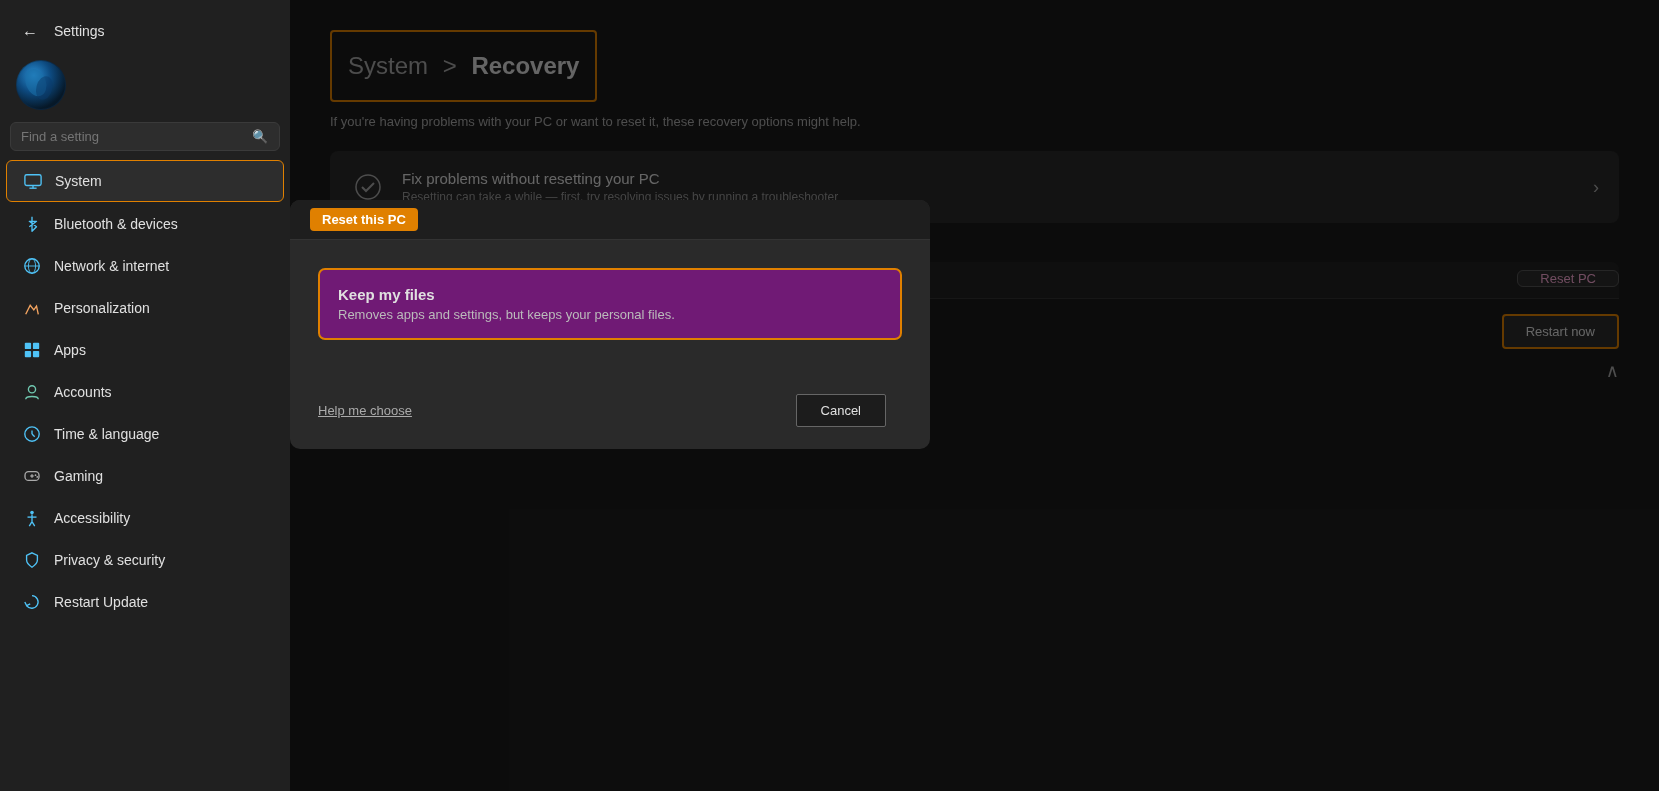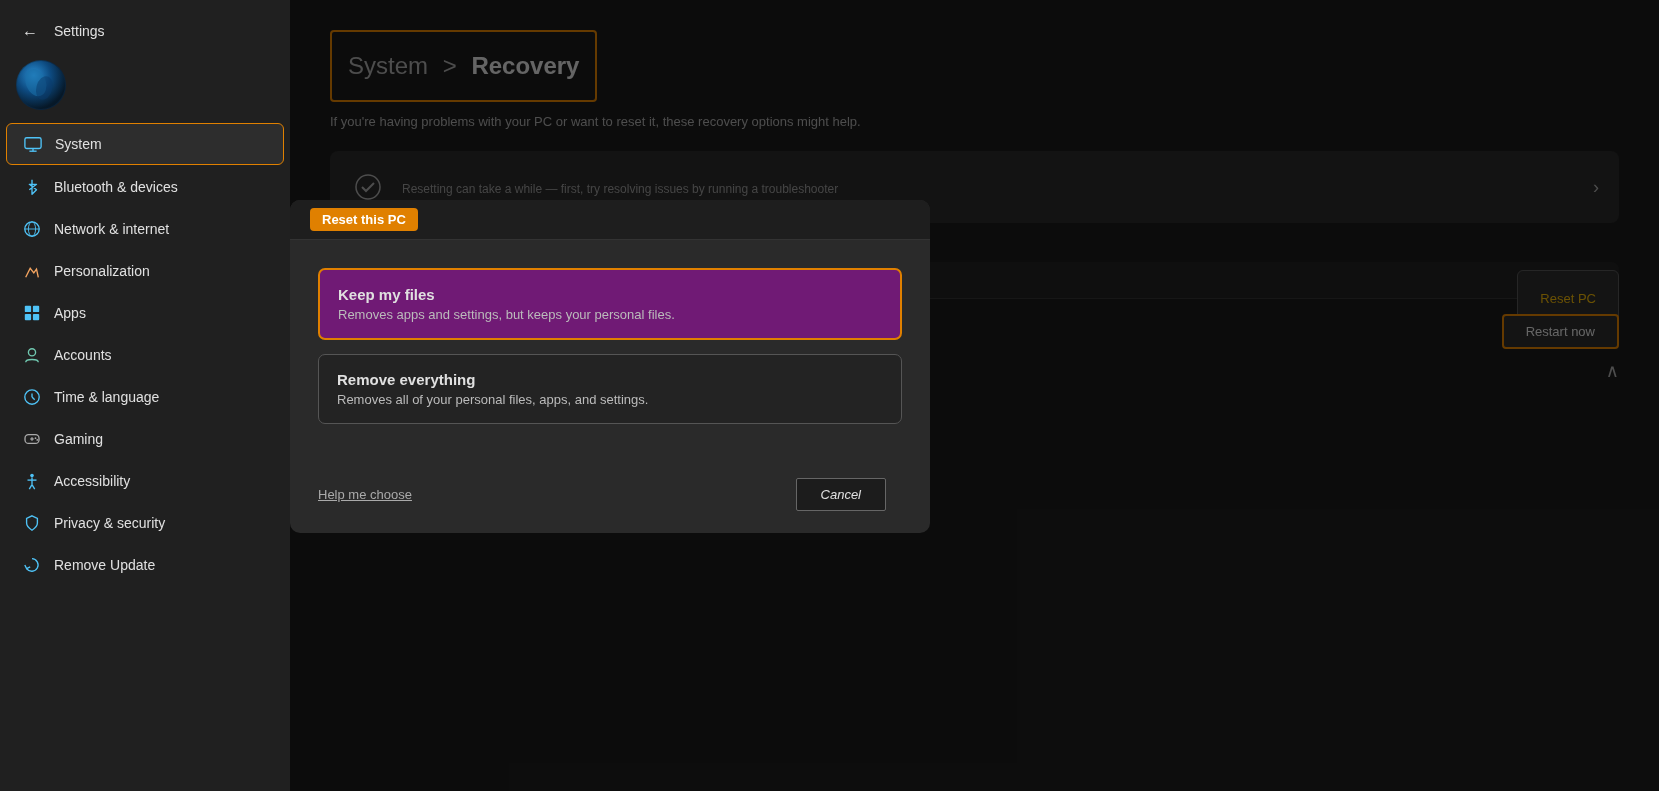--- a/index.html
+++ b/index.html
@@ -182,24 +182,24 @@
       color: #e0e0e0;
       border-bottom: 1px solid #333;
       display: flex;
       align-items: center;
       justify-content: space-between;
     }
 
     
     .reset-pc-btn {
       background: #2d2d2d;
-      color: #eab308;
+      color: #f9a8d4;
       border: 1px solid #555;
       border-radius: 6px;
-      padding: 20px 22px;
+      padding: 0 22px;
       font-size: 13px;
       cursor: pointer;
       position: absolute;
       right: 40px;
       top: 270px;
     }
     .restart-now-btn {
       background: #2d2d2d;
       color: #e0e0e0;
       border: 2px solid #e08000;
@@ -309,21 +309,20 @@
       border: none;
     }
     .cancel-btn {
       background: #1c1c1c;
       color: #e0e0e0;
       border: 1.5px solid #666;
       border-radius: 2px;
       padding: 8px 24px;
       font-size: 13px;
       cursor: pointer;
-      font-style: italic;
     }
   </style>
 </head>
 <body>
 
 <div class="sidebar">
   <div class="sidebar-title-row">
     <button class="back-btn">←</button>
     <span class="sidebar-app-title">Settings</span>
   </div>
@@ -336,20 +335,24 @@
             <stop offset="50%" stop-color="#0d4a80"></stop>
             <stop offset="100%" stop-color="#061828"></stop>
           </radialGradient>
         </defs>
         <circle cx="24" cy="24" r="24" fill="url(#ag)"></circle>
         <ellipse cx="20" cy="20" rx="10" ry="14" fill="#1a6fa8" opacity="0.6" transform="rotate(-20,24,24)"></ellipse>
         <ellipse cx="28" cy="26" rx="8" ry="12" fill="#0a3a6a" opacity="0.5" transform="rotate(15,24,24)"></ellipse>
       </svg>
     </div>
   </div>
+  <div class="search-box">
+    <input type="text" placeholder="Find a setting" style="">
+    <span class="search-icon-wrap">🔍</span>
+  </div>
 
   <div class="nav-item active">
     <span class="nav-icon">
       <svg width="18" height="18" viewBox="0 0 20 20" fill="none">
           <rect x="1" y="3" width="18" height="12" rx="2" stroke="#4fc3f7" stroke-width="1.5" fill="none"></rect>
           <line x1="6" y1="18" x2="14" y2="18" stroke="#4fc3f7" stroke-width="1.5"></line>
           <line x1="10" y1="15" x2="10" y2="18" stroke="#4fc3f7" stroke-width="1.5"></line>
         </svg>
     </span>
     <span>System</span>
@@ -442,21 +445,21 @@
     </span>
     <span>Privacy &amp; security</span>
   </div>
   <div class="nav-item">
     <span class="nav-icon">
       <svg width="18" height="18" viewBox="0 0 20 20" fill="none">
           <path d="M10 3 A7 7 0 1 1 4 14" stroke="#4fc3f7" stroke-width="1.5" fill="none"></path>
           <polyline points="2,10 4,14 8,12" stroke="#4fc3f7" stroke-width="1.5" fill="none"></polyline>
         </svg>
     </span>
-    <span>Remove Update</span>
+    <span>Restart Update</span>
   </div>
 </div>
 
 <div class="main">
   
   <div class="breadcrumb-area">
     <span class="breadcrumb-text">
       <span class="bc-system">System</span>
       <span class="bc-sep">&gt;</span>
       <span class="bc-page">Recovery</span>
@@ -467,20 +470,21 @@
 
   
   <div class="fix-card">
     <div class="fix-card-icon">
       <svg width="28" height="28" viewBox="0 0 28 28" fill="none">
         <circle cx="14" cy="14" r="12" stroke="#aaa" stroke-width="1.5" fill="none"></circle>
         <path d="M8 14 L12 18 L20 10" stroke="#aaa" stroke-width="2" fill="none"></path>
       </svg>
     </div>
     <div class="fix-card-text">
+      <div class="fix-card-title">Fix problems without resetting your PC</div>
       <div class="fix-card-desc">Resetting can take a while — first, try resolving issues by running a troubleshooter</div>
     </div>
     <span class="fix-card-chevron">›</span>
   </div>
 
   
   <div class="recovery-options-label">Recovery options</div>
 
   
   <div class="recovery-section-header">
@@ -500,24 +504,20 @@
         <button class="modal-tab active">Reset this PC</button>
       </div>
 
       <div class="modal-body">
 
         <div class="option-card selected">
           <div class="option-card-title">Keep my files</div>
           <div class="option-card-desc">Removes apps and settings, but keeps your personal files.</div>
         </div>
 
-        <div class="option-card">
-          <div class="option-card-title">Remove everything</div>
-          <div class="option-card-desc">Removes all of your personal files, apps, and settings.</div>
-        </div>
       </div>
 
       <div class="modal-footer">
         <button class="help-link">Help me choose</button>
         <button class="cancel-btn">Cancel</button>
       </div>
     </div>
   </div>
 </div>
 

